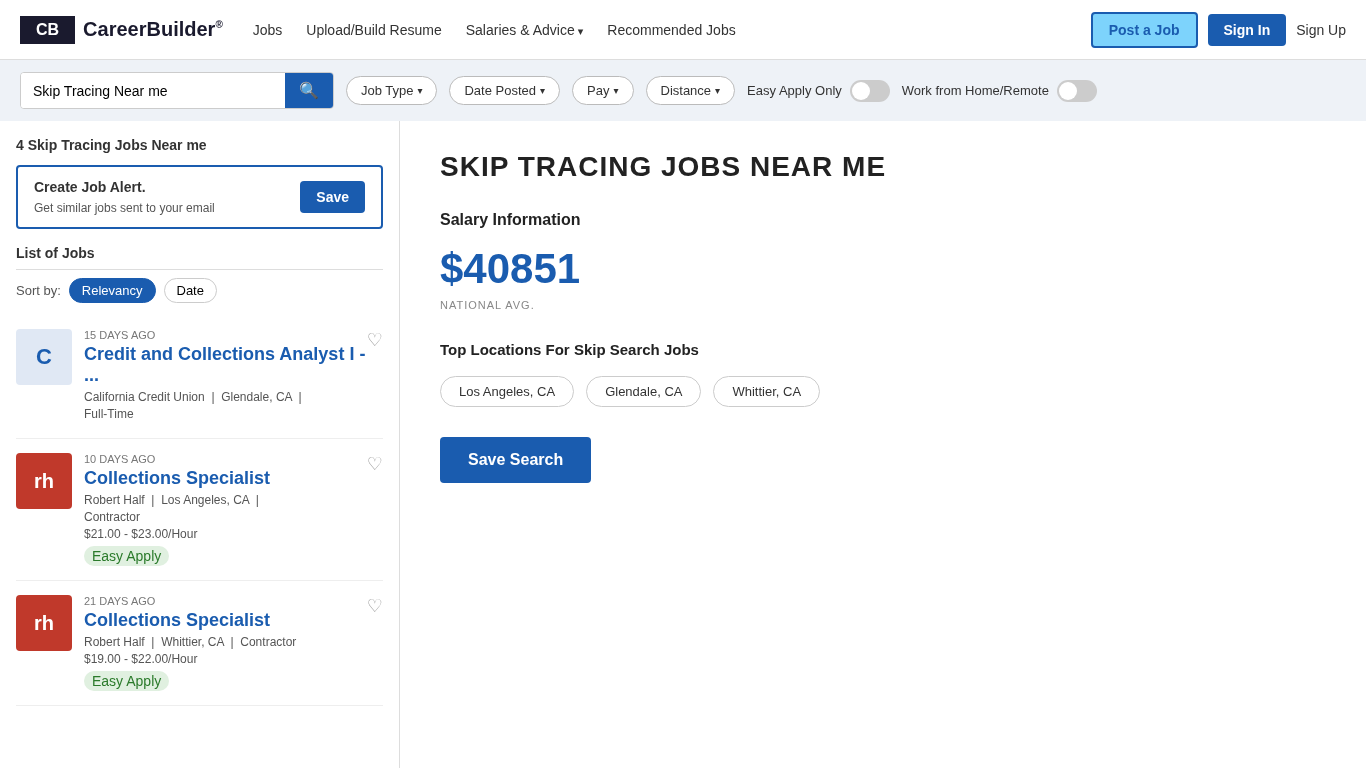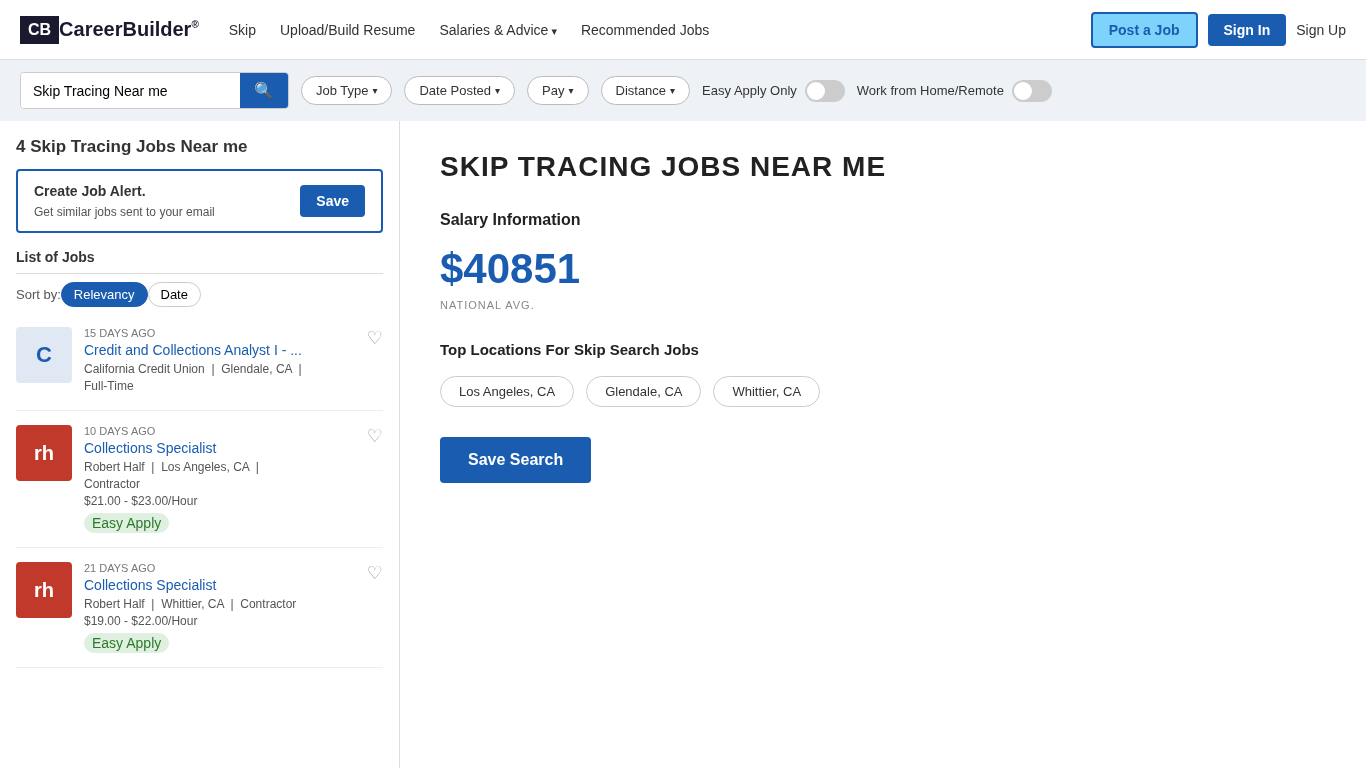--- a/index.html
+++ b/index.html
@@ -18,22 +18,23 @@
       display: flex;
       align-items: center;
       margin-right: 30px;
       text-decoration: none;
     }
     .logo-box {
       background: #1a1a2e;
       color: #fff;
       font-weight: bold;
       font-size: 16px;
-      padding: 5px 8px;
+      padding: 5px 16px;
       border-radius: 0;
+      margin-right: 8px;
     }
     .logo-name {
       font-size: 20px;
       font-weight: bold;
       color: #1a1a2e;
     }
     .logo-name sup { font-size: 10px; }
     .nav-links {
       display: flex;
       align-items: center;
@@ -94,21 +95,21 @@
     }
     .search-input-wrap {
       display: flex;
       border: 1px solid #ccc;
       border-radius: 4px;
       overflow: hidden;
       background: #fff;
       flex: 0 0 auto;
     }
     .search-input {
-      width: 219px;
+      width: 264px;
       padding: 5px 12px;
       border: none;
       outline: none;
       font-size: 14px;
     }
     .search-btn {
       background: #1a5caf;
       border: none;
       padding: 8px 14px;
       cursor: pointer;
@@ -169,21 +170,21 @@
 
     
     .left-panel {
       width: 400px;
       min-width: 400px;
       border-right: 1px solid #ddd;
       overflow-y: auto;
       padding: 16px;
     }
     .results-count {
-      font-size: 17px;
+      font-size: 14px;
       font-weight: bold;
       color: #333;
       margin-bottom: 12px;
     }
     .job-alert-box {
       border: 2px solid #1a5caf;
       border-radius: 4px;
       padding: 12px 16px;
       display: flex;
       justify-content: space-between;
@@ -213,21 +214,22 @@
     }
     .list-of-jobs-header {
       font-size: 14px;
       font-weight: bold;
       color: #333;
       margin-bottom: 8px;
     }
     .sort-row {
       display: flex;
       align-items: center;
-      margin-bottom: 6px;
+      gap: 8px;
+      margin-bottom: 12px;
       font-size: 13px;
       color: #555;
     }
     .sort-btn {
       padding: 4px 12px;
       border-radius: 16px;
       border: 1px solid #ccc;
       cursor: pointer;
       font-size: 13px;
       background: #fff;
@@ -256,21 +258,21 @@
       align-items: center;
       justify-content: center;
       font-size: 22px;
       font-weight: bold;
       flex-shrink: 0;
     }
     .logo-c { background: #e0e8f4; color: #1a5caf; }
     .logo-rh { background: #c0392b; color: #fff; font-size: 20px; }
     .job-info { flex: 1; }
     .job-date { font-size: 11px; color: #777; margin-bottom: 3px; text-transform: uppercase; }
-    .job-title { font-size: 14px; font-weight: normal; color: #1a5caf; margin-bottom: 4px; }
+    .job-title { font-size: 18px; font-weight: bold; color: #1a5caf; margin-bottom: 4px; }
     .job-meta { font-size: 12px; color: #555; margin-bottom: 3px; }
     .job-type { font-size: 12px; color: #555; margin-bottom: 3px; }
     .job-pay { font-size: 12px; color: #555; margin-bottom: 5px; }
     .easy-apply-badge {
       display: inline-block;
       background: #e0f0e0;
       color: #2a7a2a;
       font-size: 14px;
       padding: 2px 8px;
       border-radius: 12px;
@@ -355,21 +357,21 @@
 <body>
 
 <div class="header">
   <div class="logo-area">
     <div class="logo-box">CB</div>
     <span class="logo-name">
       <span>CareerBuilder</span><sup>®</sup>
     </span>
   </div>
   <nav class="nav-links">
-    <a class="nav-link">Skip</a>
+    <a class="nav-link">Jobs</a>
     <a class="nav-link">Upload/Build Resume</a>
     <a class="nav-link has-arrow">Salaries &amp; Advice</a>
     <a class="nav-link">Recommended Jobs</a>
   </nav>
   <div class="header-actions">
     <button class="btn-post-job">Post a Job</button>
     <button class="btn-sign-in">Sign In</button>
     <button class="btn-sign-up">Sign Up</button>
   </div>
 </div>

